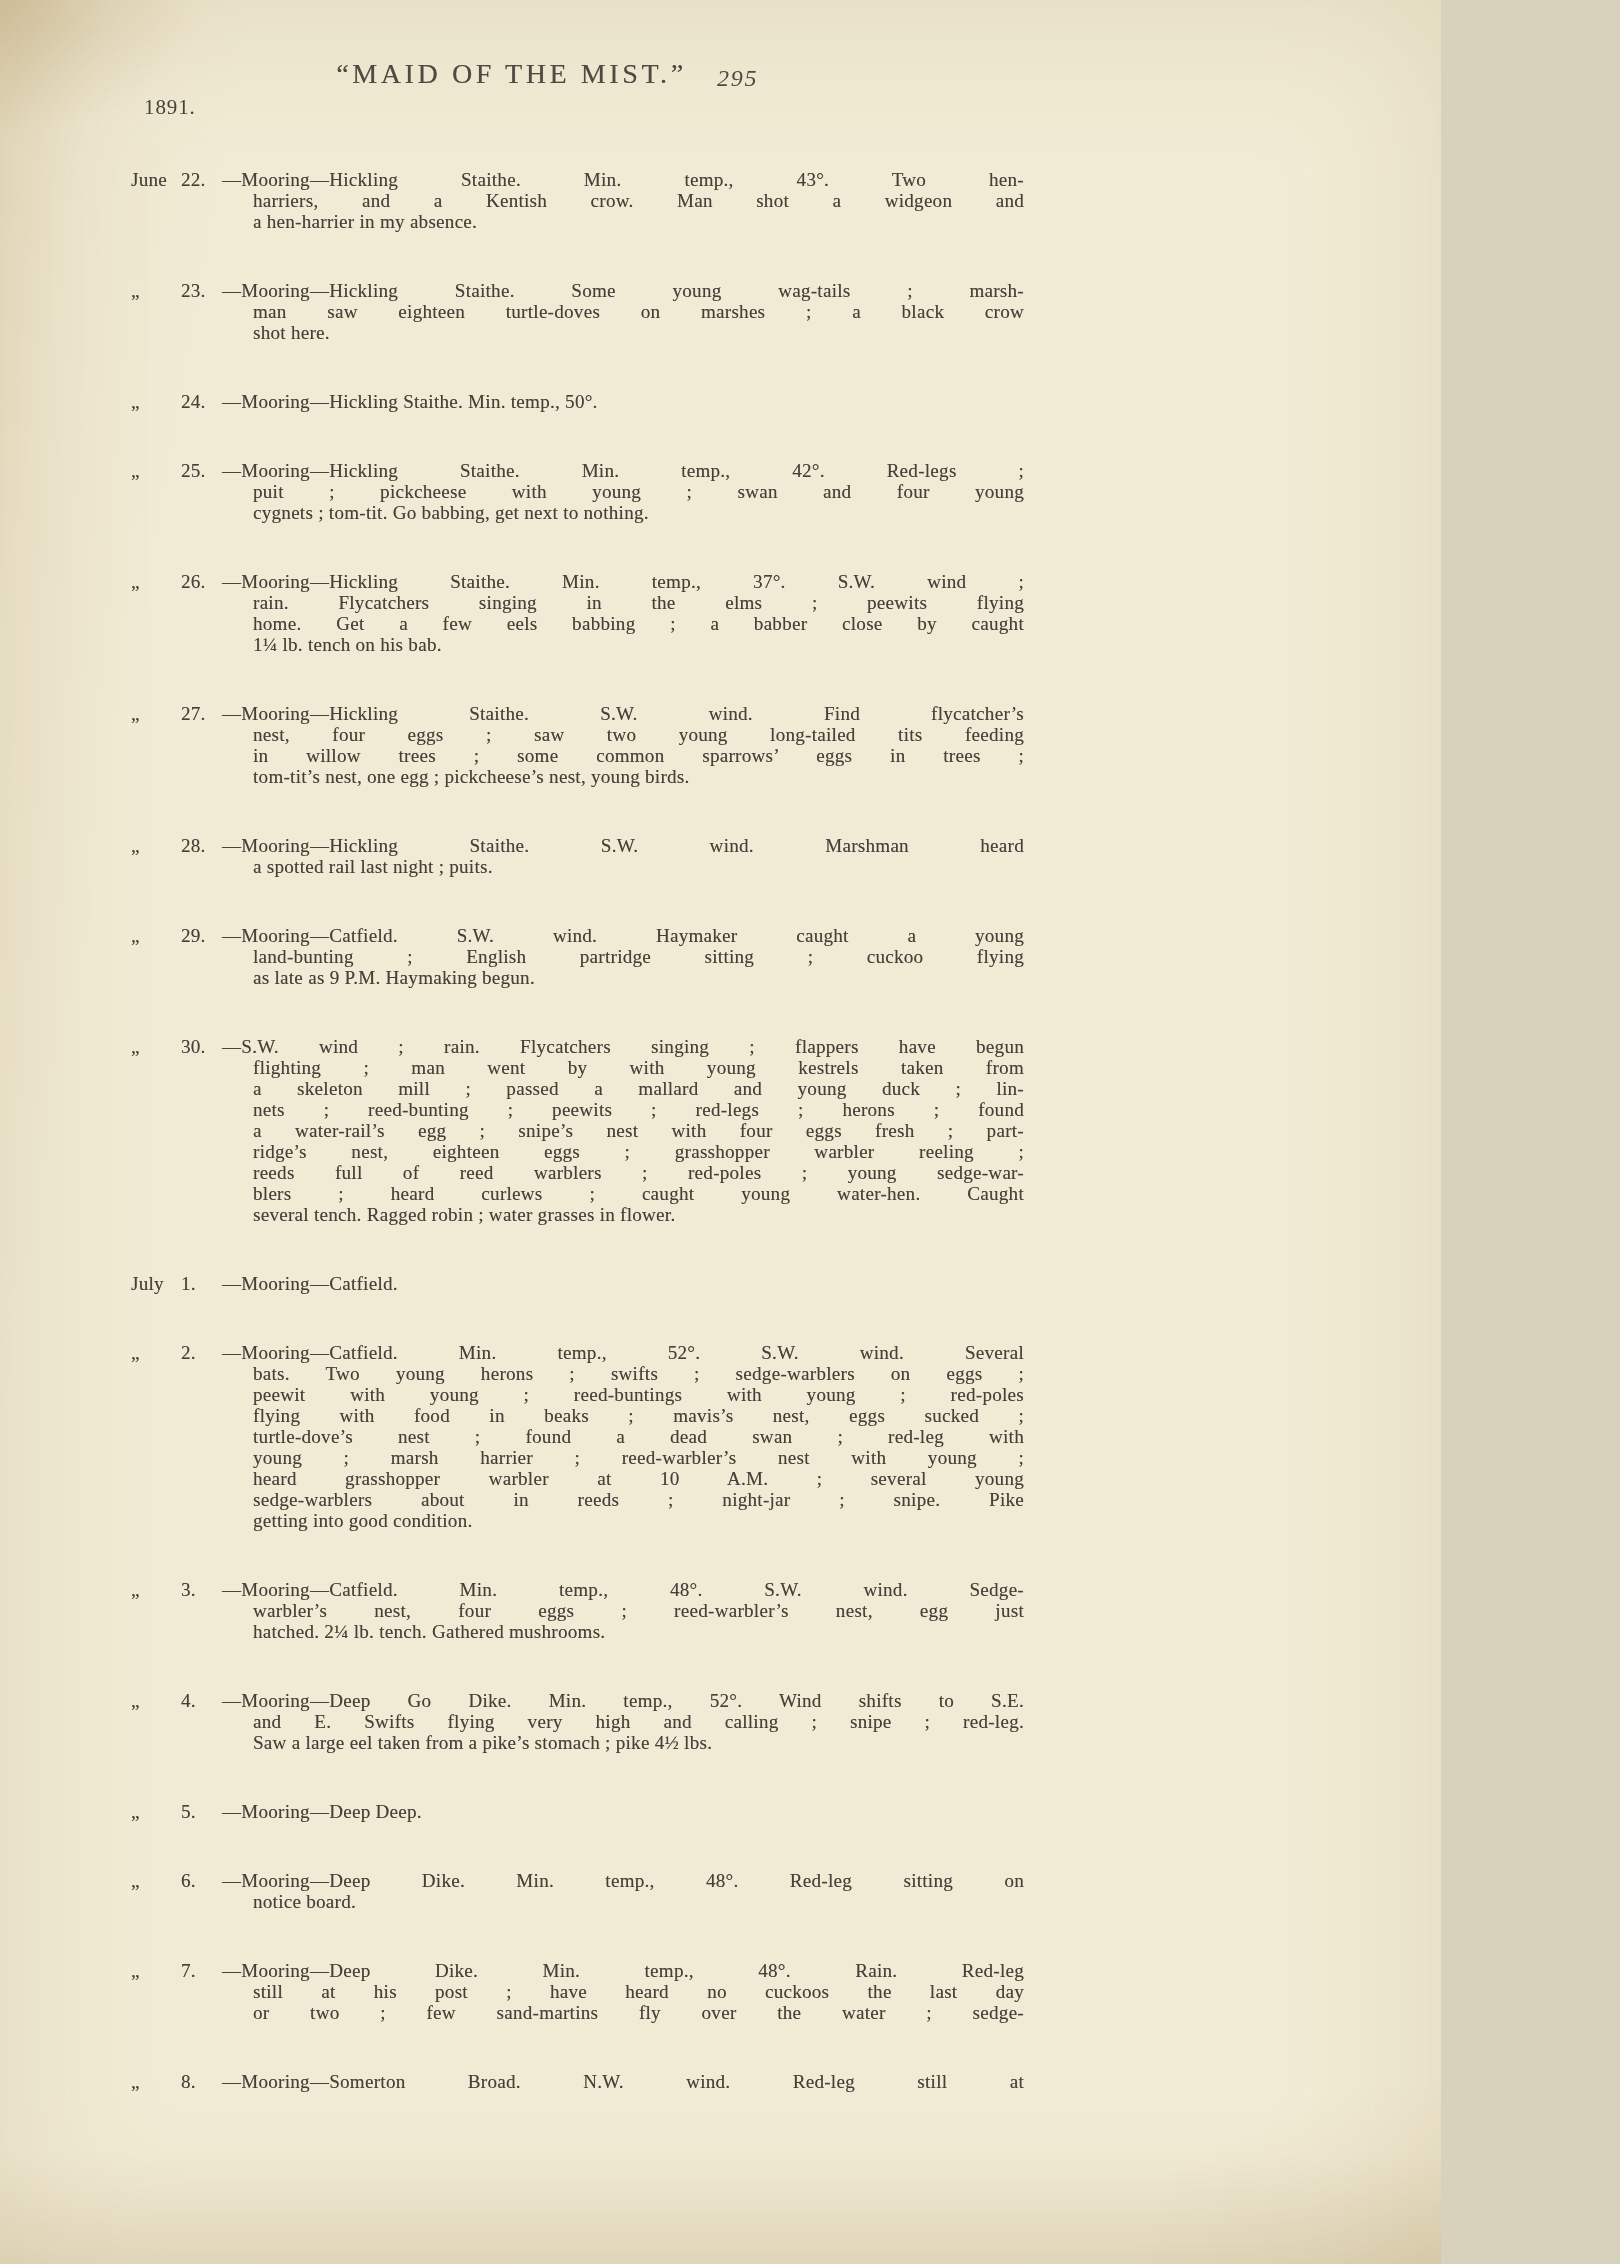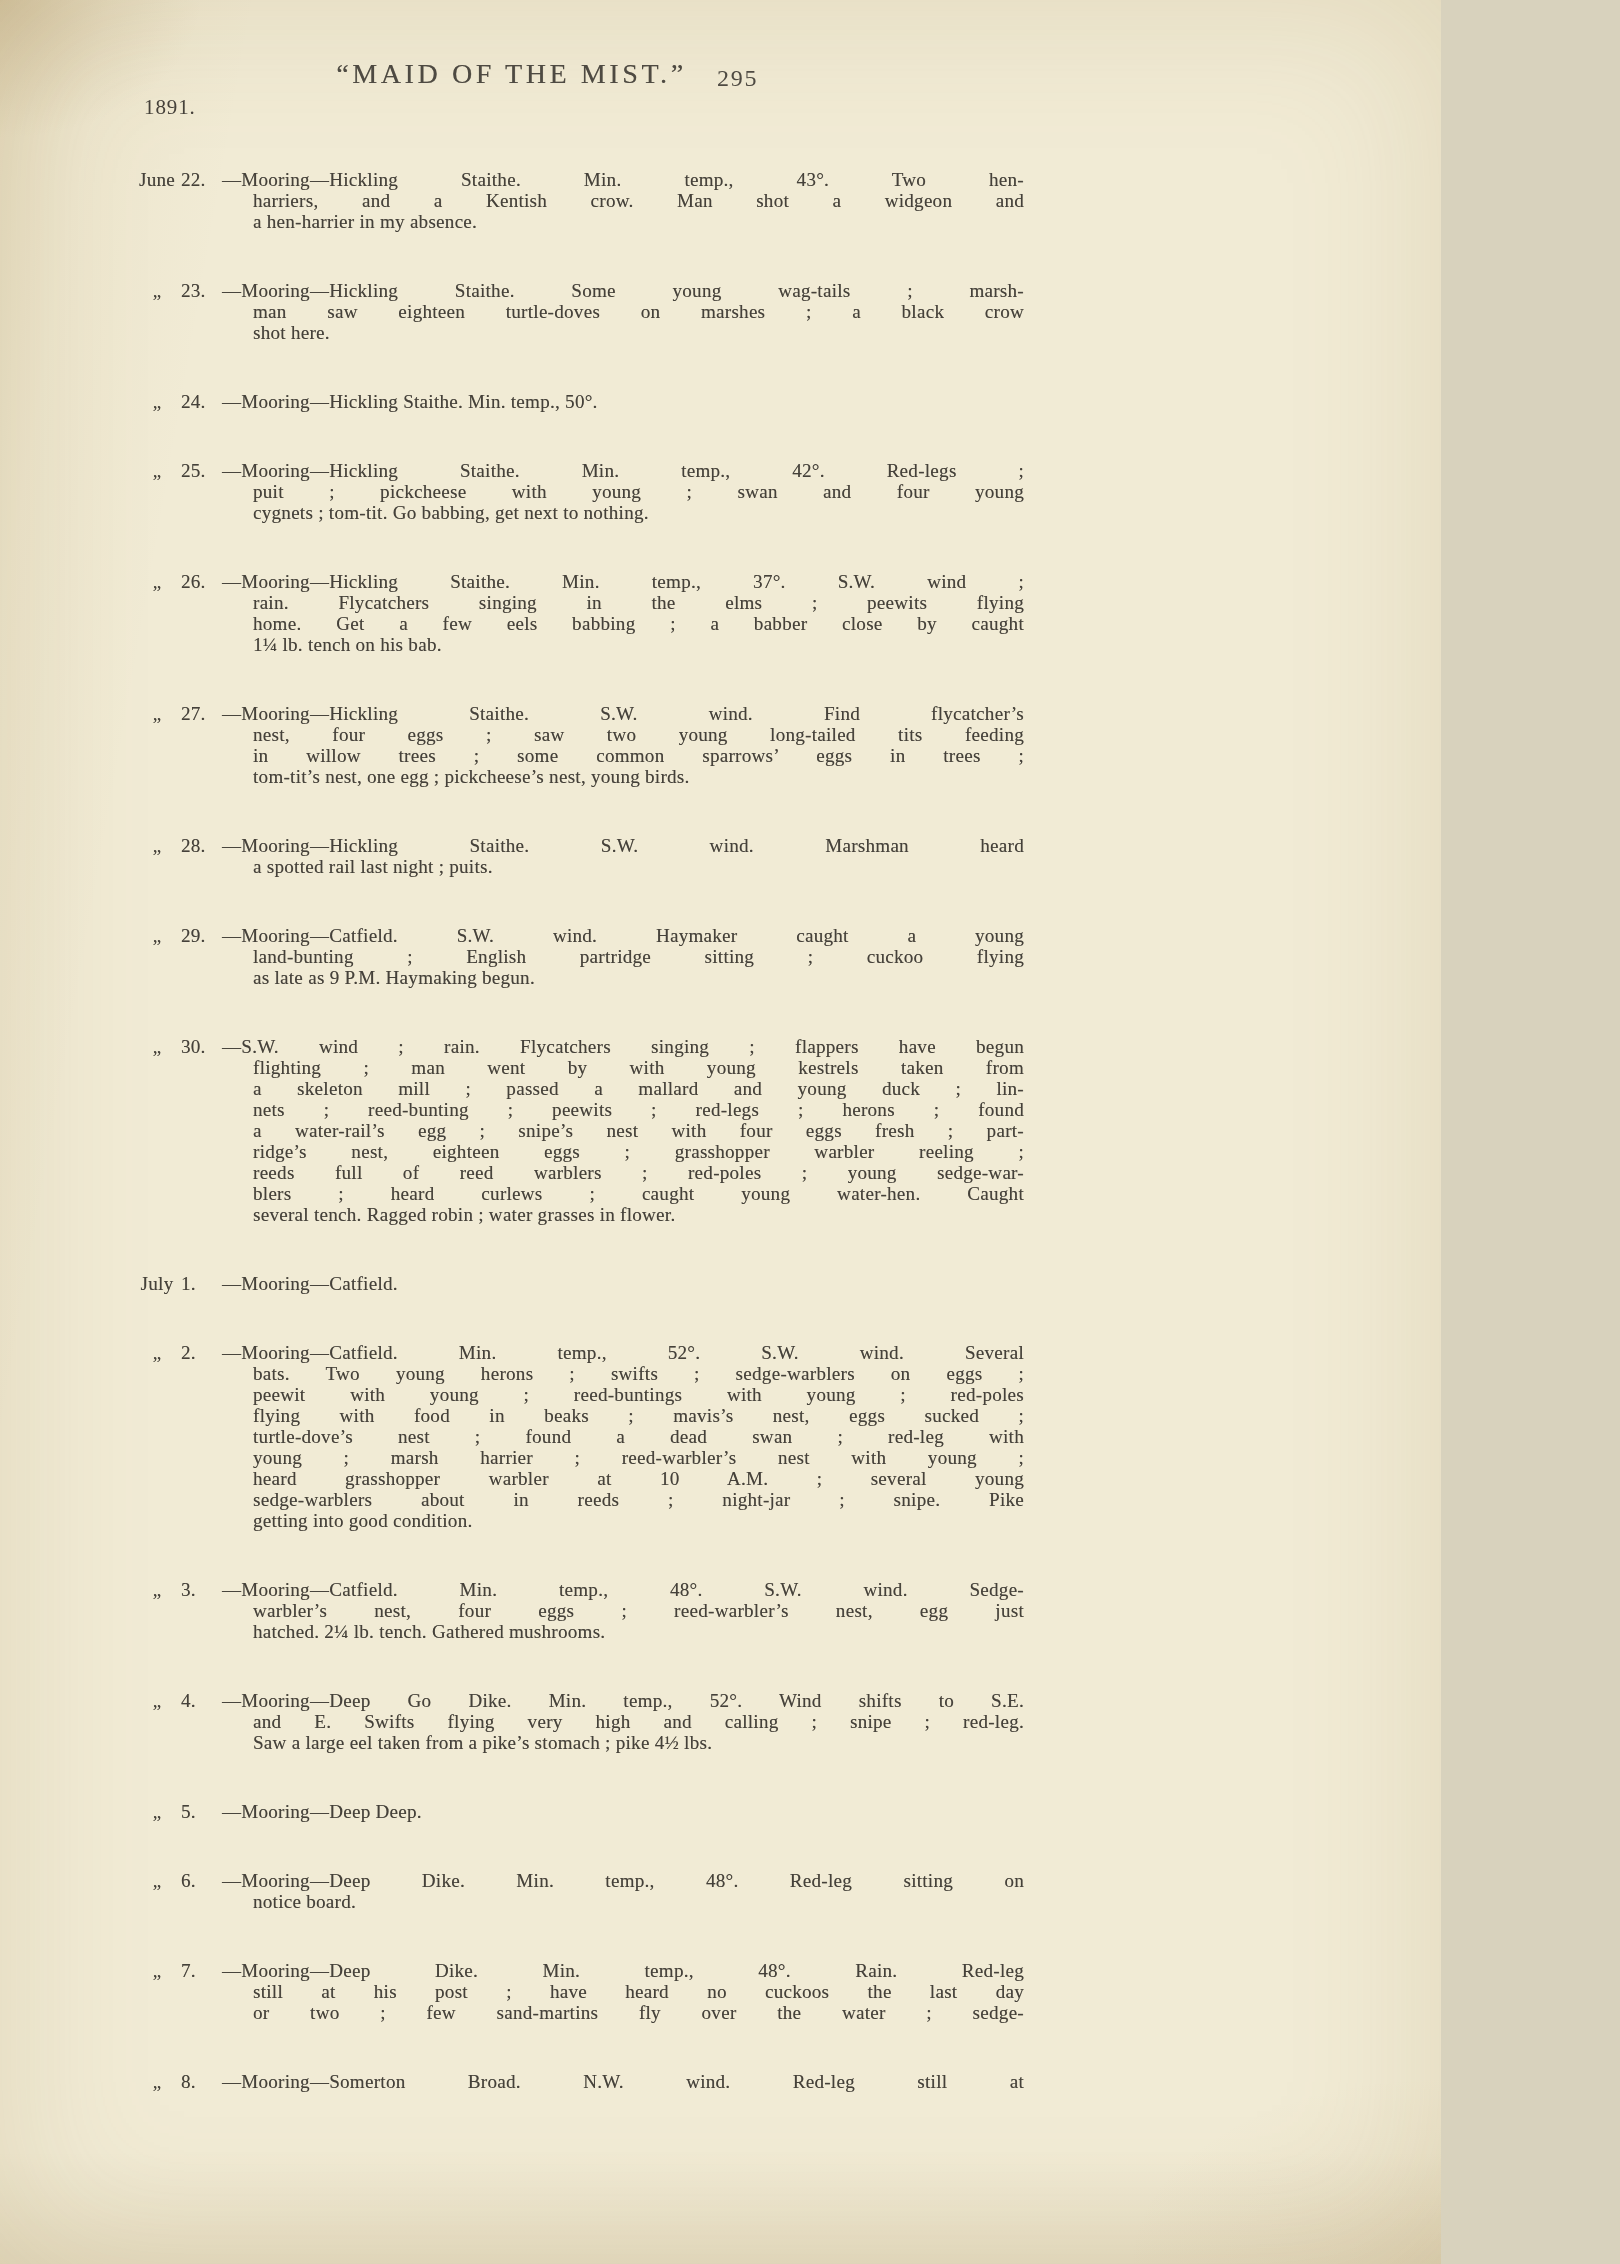--- a/index.html
+++ b/index.html
@@ -30,20 +30,21 @@
     color: #4e4a42;
     text-shadow: 0.2px 0.2px 0.4px rgba(60,55,45,0.45);
   }
 
   .page-number {
     position: absolute;
     top: 65px; left: 717px;
     font-size: 24px;
     letter-spacing: 1.8px;
     color: #4e4a42;
+    font-style: italic;
   }
 
   .year {
     position: absolute;
     top: 95px; left: 144px;
     font-size: 21px;
     letter-spacing: 0.9px;
   }
 
   .entries {
@@ -55,21 +56,20 @@
     letter-spacing: 0.3px;
     text-shadow: 0.2px 0.2px 0.3px rgba(60,55,45,0.45);
   }
 
   .entry { position: relative; }
 
   .month {
     position: absolute;
     top: 0; left: 0;
     width: 52px;
-    text-align: center;
   }
 
   .body { margin-left: 122px; margin-top: 48px; }
 
   .line {
     text-align: justify;
     text-align-last: justify;
     text-justify: inter-word;
   }
 

